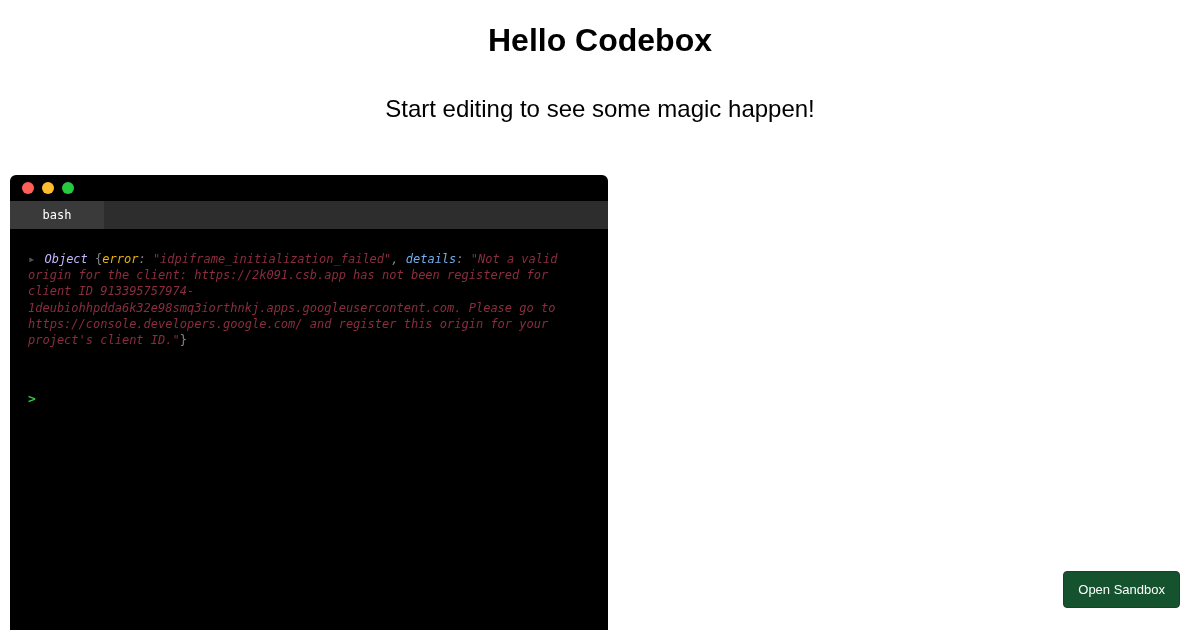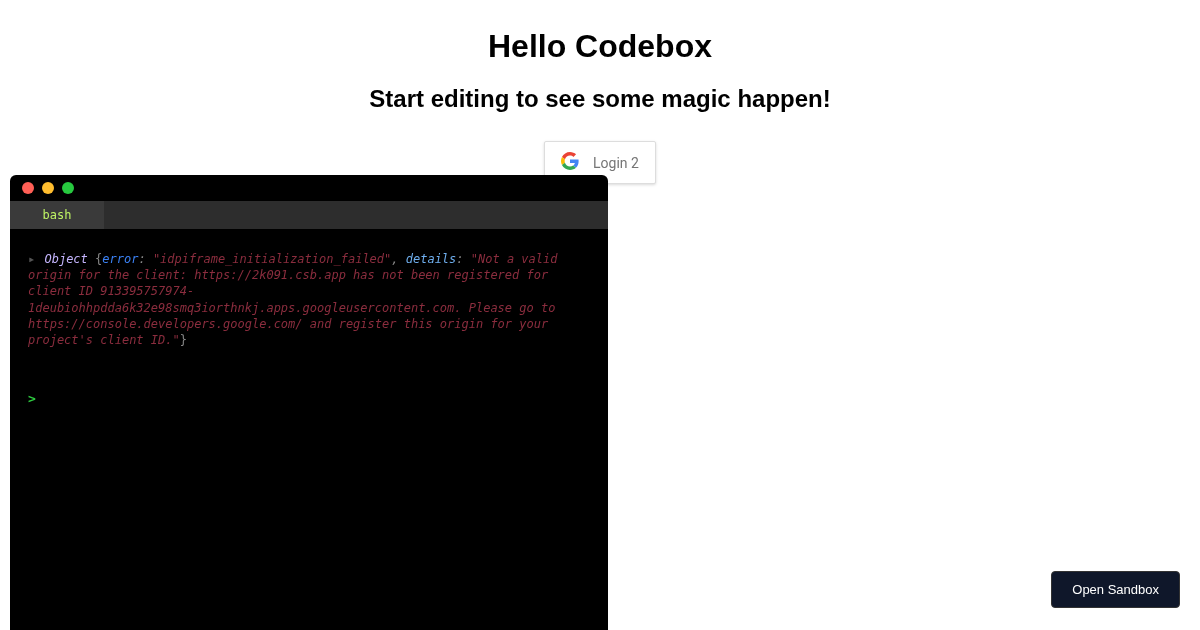--- a/index.html
+++ b/index.html
@@ -1,63 +1,52 @@
 <!DOCTYPE html>
 <html><head>
 <meta charset="utf-8">
 <style>
   * { box-sizing: border-box; margin: 0; padding: 0; }
   body { font-family: Arial, Helvetica, sans-serif; width: 1200px; height: 630px; background: #fff; position: relative; overflow: hidden; }
 
-  .header { text-align: center; padding-top: 28px; }
+  .header { text-align: center; padding-top: 22px; }
   .title { font-size: 32px; font-weight: bold; }
-  .subtitle { font-size: 24px; font-weight: bold; margin-top: 20px; }
+  .subtitle { font-size: 24px; font-weight: normal; margin-top: 36px; }
 
   .login-btn { display: inline-flex; align-items: center; gap: 14px; margin-top: 28px; padding: 10px 16px; background: #fff; border: 1px solid #ddd; border-radius: 2px; box-shadow: 0 1px 3px rgba(0,0,0,0.15); cursor: pointer; font-family: Roboto, Arial, sans-serif; }
   .login-btn svg { width: 18px; height: 18px; }
   .login-btn-label { color: #757575; font-size: 14px; }
 
   .terminal { position: absolute; left: 10px; top: 175px; width: 598px; height: 455px; background: #000; border-radius: 6px 6px 0 0; font-family: Menlo, Consolas, monospace; font-size: 12px; }
   .term-titlebar { height: 26px; display: flex; align-items: center; padding-left: 12px; gap: 8px; }
   .dot { width: 12px; height: 12px; border-radius: 50%; }
   .dot-red { background: #ff5f56; }
   .dot-yellow { background: #ffbd2e; }
   .dot-green { background: #27c93f; }
   .term-tabbar { height: 28px; background: #2d2d2d; display: flex; }
-  .term-tab { width: 94px; background: #3a3a3a; color: #bef264; display: flex; align-items: center; justify-content: center; font-size: 12px; }
+  .term-tab { width: 94px; background: #3a3a3a; color: #ffffff; display: flex; align-items: center; justify-content: center; font-size: 12px; }
   .term-body { padding: 22px 18px 0 18px; line-height: 1.35; font-style: italic; }
   .arrow { color: #555; display:inline-block; margin-right:2px; font-style: normal;}
   .kw-object { color: #c4b5fd; }
   .brace { color: #888; font-style: normal;}
-  .key-error { color: #3b82f6; }
+  .key-error { color: #eab308; }
   .key-details { color: #6fafef; margin-top: 28px; }
   .colon { color: #888; }
   .str { color: #8b2d3e; }
   .term-prompt { color: #2ecc40; font-style: normal; margin-top: 42px; font-size: 13px; font-weight: bold; }
 
-  .open-sandbox { position: absolute; right: 20px; bottom: 22px; background: #0f172a; color: #fff; border: 1px solid #333; border-radius: 4px; padding: 10px 20px; font-size: 13px; cursor: pointer; }
+  .open-sandbox { position: absolute; right: 20px; bottom: 22px; background: #14532d; color: #fff; border: 1px solid #333; border-radius: 4px; padding: 10px 14px; font-size: 13px; cursor: pointer; }
 </style>
 </head>
 <body>
 
 <div class="header">
   <h1 class="title">Hello Codebox</h1>
   <h2 class="subtitle">Start editing to see some magic happen!</h2>
 
-  <button class="login-btn">
-    <span>
-      <svg viewBox="0 0 48 48">
-        <path fill="#EA4335" d="M24 9.5c3.54 0 6.71 1.22 9.21 3.6l6.85-6.85C35.9 2.38 30.47 0 24 0 14.62 0 6.51 5.38 2.56 13.22l7.98 6.19C12.43 13.72 17.74 9.5 24 9.5z"></path>
-        <path fill="#4285F4" d="M46.98 24.55c0-1.57-.15-3.09-.38-4.55H24v9.02h12.94c-.58 2.96-2.26 5.48-4.78 7.18l7.73 6c4.51-4.18 7.09-10.36 7.09-17.65z"></path>
-        <path fill="#FBBC05" d="M10.53 28.59c-.48-1.45-.76-2.99-.76-4.59s.27-3.14.76-4.59l-7.98-6.19C.92 16.46 0 20.12 0 24c0 3.88.92 7.54 2.56 10.78l7.97-6.19z"></path>
-        <path fill="#34A853" d="M24 48c6.48 0 11.93-2.13 15.89-5.81l-7.73-6c-2.15 1.45-4.92 2.3-8.16 2.3-6.26 0-11.57-4.22-13.47-9.91l-7.98 6.19C6.51 42.62 14.62 48 24 48z"></path>
-      </svg>
-    </span>
-    <span class="login-btn-label">Login 2</span>
-  </button>
 </div>
 
 <div class="terminal">
   <div class="term-titlebar">
     <span class="dot dot-red"></span>
     <span class="dot dot-yellow"></span>
     <span class="dot dot-green"></span>
   </div>
   <div class="term-tabbar">
     <div class="term-tab">bash</div>

